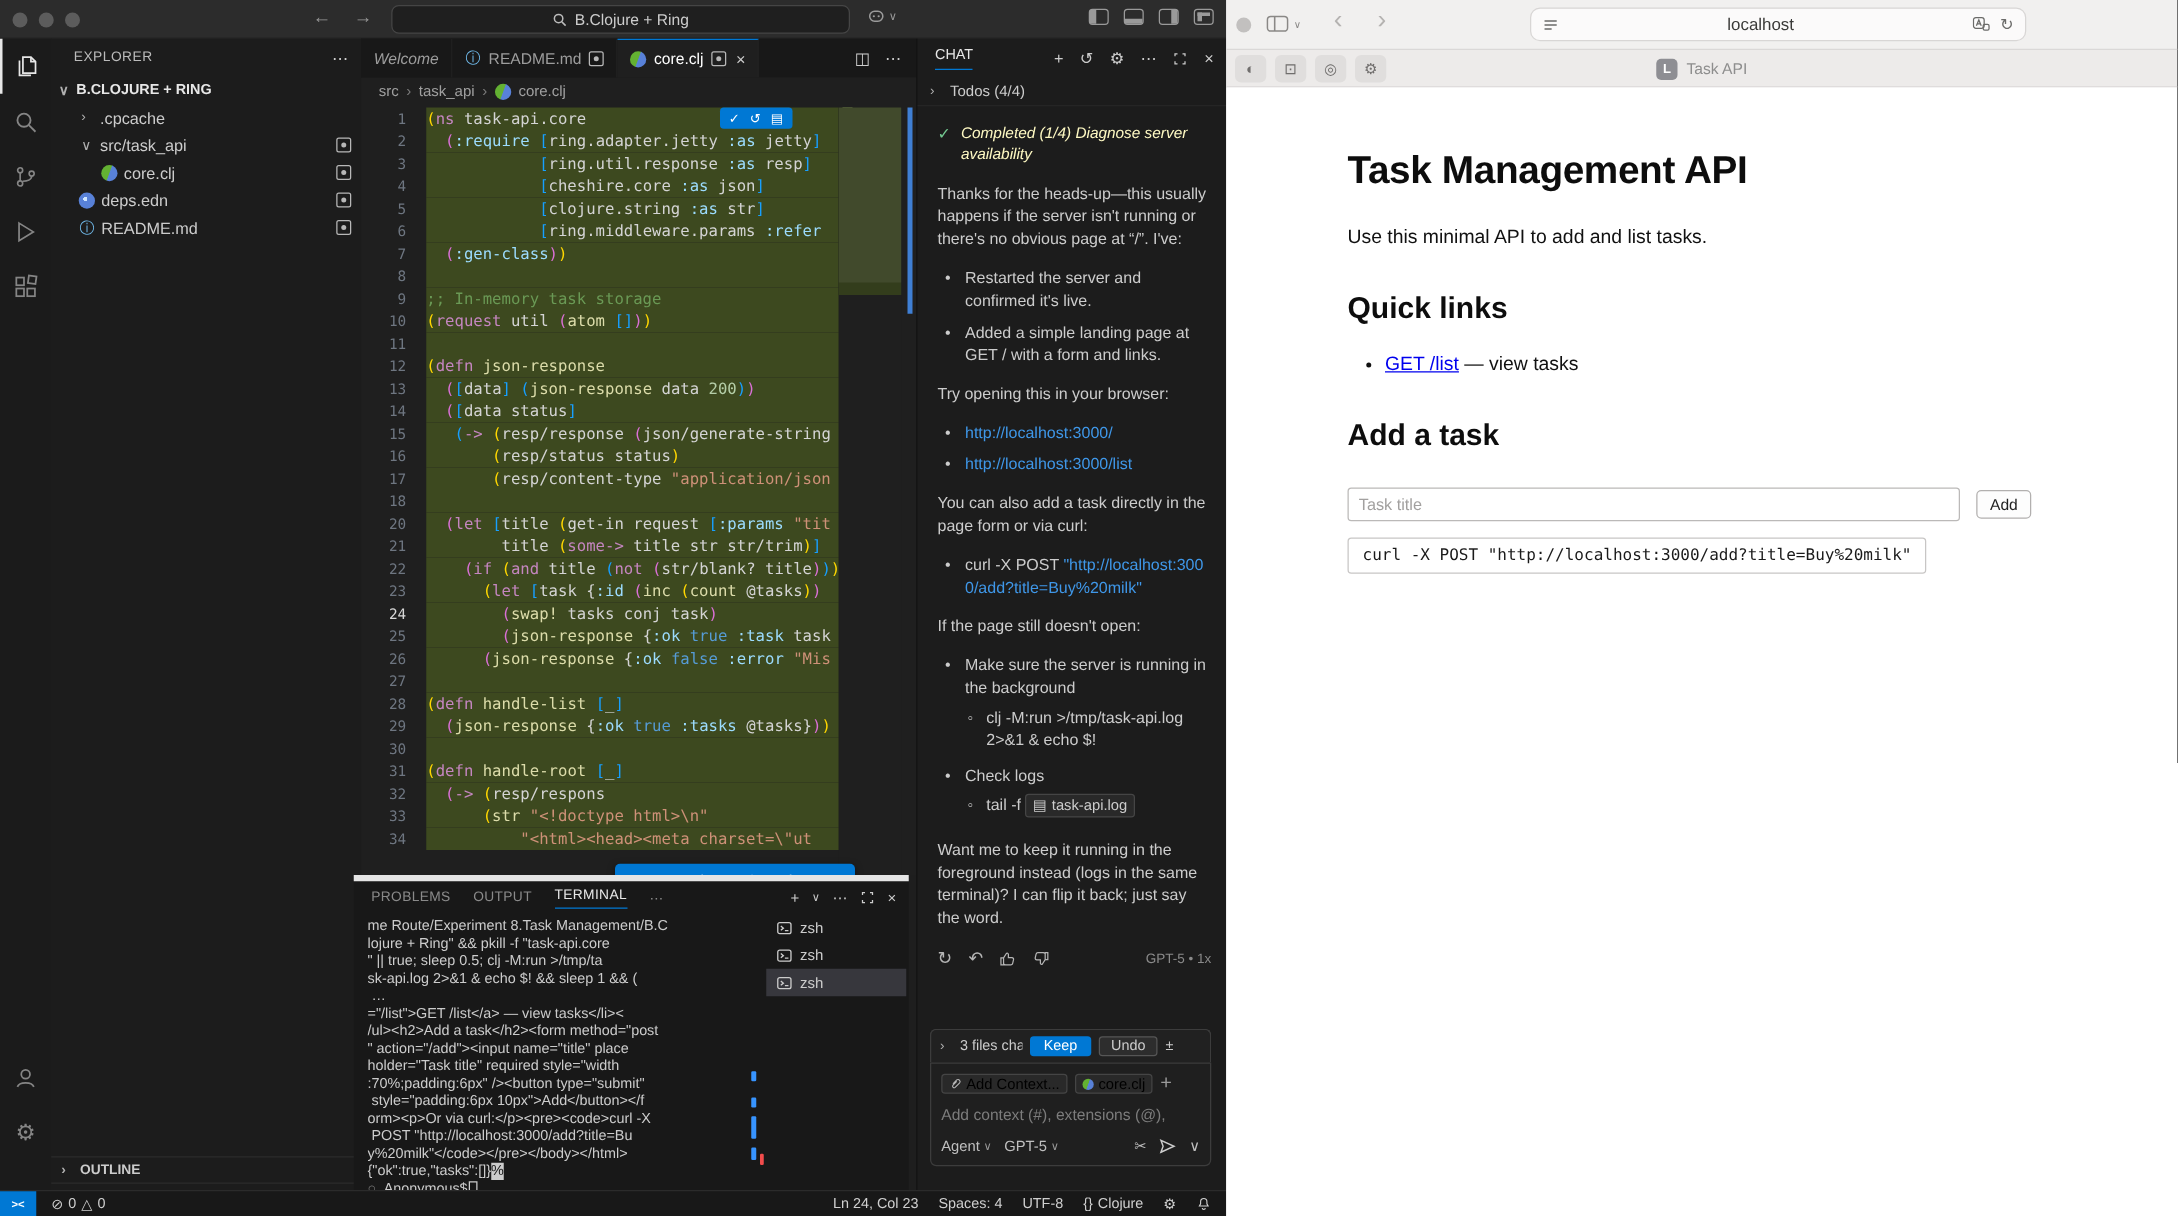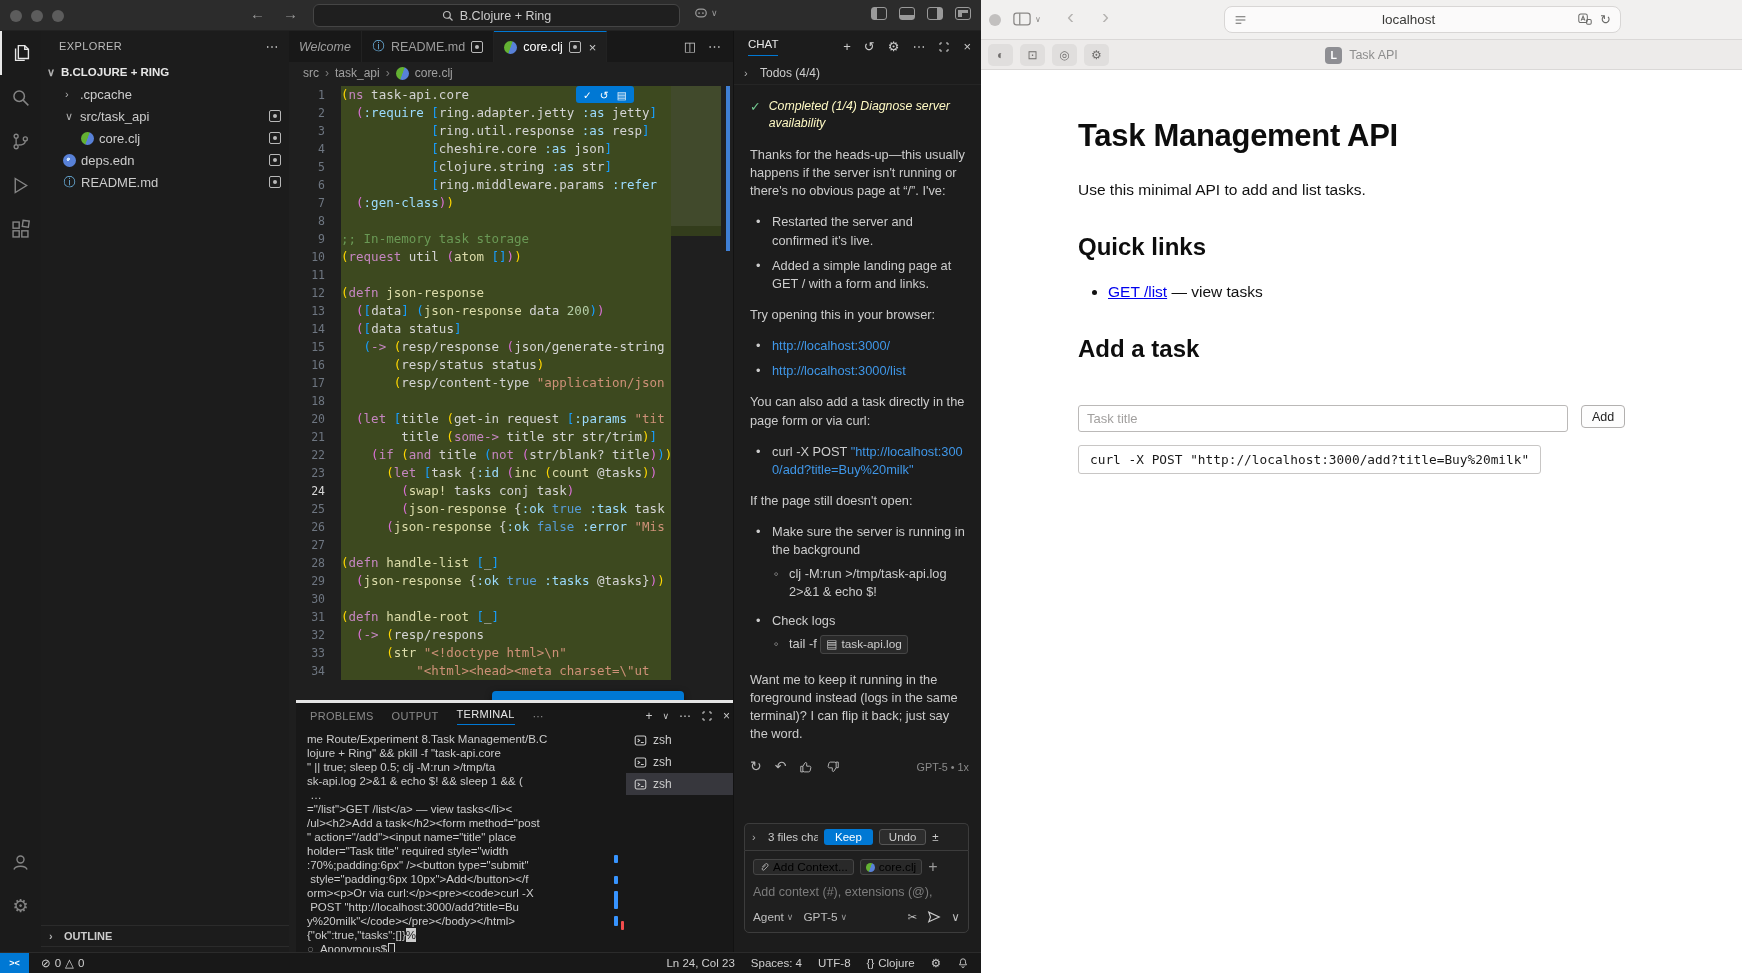--- a/index.html
+++ b/index.html
@@ -64,21 +64,21 @@
   .tok-s{color:#ce9178}.tok-c{color:#6a9955}.tok-n{color:#b5cea8}.tok-k{color:#569cd6}
   .tok-g{color:#ffd700}.tok-v{color:#da70d6}.tok-u{color:#179fff}
   .minimap { position:absolute; left:382px; top:2px; width:50px; bottom:0; background:#1f1f1f; }
   .mm-green { position:absolute; left:0; top:0; width:50px; height:150px; background:#333d1c; }
   .mm-slider { position:absolute; left:0; top:0; width:50px; height:140px; background:rgba(255,255,255,.07); }
   .ruler { position:absolute; left:437px; top:2px; width:4px; height:165px; background:#3f7fd4; }
   .accept-bar { position:absolute; left:287px; top:2px; height:17px; background:#0078d4; border-radius:3px; color:#fff; display:flex; align-items:center; gap:8px; padding:0 7px; font-size:10.5px; }
   .change-widget { position:absolute; left:203px; top:607px; height:27px; background:#0078d4; border-radius:4px; color:#fff; display:flex; align-items:center; gap:9px; padding:0 10px; font-size:12.5px; box-shadow:0 2px 6px rgba(0,0,0,.5); }
   .cw-sep { color:#9cc3e8; }
 
-  .term { position:absolute; left:296px; top:700px; width:444px; height:252px; background:#181818; border-top:3px solid #e5e5e5; }
+  .term { position:absolute; left:283px; top:700px; width:444px; height:252px; background:#181818; border-top:5px solid #e5e5e5; }
   .term-head { height:26px; display:flex; align-items:center; gap:18px; padding:0 10px 0 14px; font-size:11px; color:#8a8a8a; }
   .term-head .ttab { letter-spacing:.3px; }
   .term-head .ttab.active { color:#e7e7e7; border-bottom:1px solid #0078d4; padding-bottom:4px; }
   .term-acts { margin-left:auto; display:flex; gap:10px; align-items:center; color:#cccccc; font-size:12px; }
   #term-lines { position:absolute; left:11px; top:29px; width:306px; font-family:Liberation Sans, sans-serif; font-size:11.5px; color:#cccccc; }
   .t-line { height:14px; line-height:14px; white-space:pre; overflow:hidden; display:flex; }
   .t-deco { color:#7a7a7a; margin-right:6px; }
   .t-inv { background:#cccccc; color:#181818; }
   .t-cursor { display:inline-block; width:7px; height:12px; border:1px solid #cccccc; margin-left:1px; margin-top:1px; }
   .t-mark { position:absolute; width:4px; border-radius:1px; background:#3794ff; }
@@ -141,21 +141,21 @@
   .s-tablabel { position:absolute; left:0; right:0; top:0; height:30px; display:flex; gap:7px; align-items:center; justify-content:center; pointer-events:none; }
   .tab-badge { width:17px; height:17px; border-radius:4px; background:#8e8e93; color:#fff; font-size:10.5px; font-weight:bold; display:flex; align-items:center; justify-content:center; }
   .tab-title { color:#8e8e8e; font-size:12.5px; }
   .s-page { position:absolute; left:0; top:70px; width:761px; bottom:0; background:#fff; padding-left:97px; padding-right:40px; }
   .p-h1 { margin-top:48px; font-size:31px; font-weight:bold; color:#0d0d0d; letter-spacing:-.3px; }
   .p-intro { margin-top:27px; font-size:15.5px; color:#111; }
   .p-h2 { margin-top:34px; font-size:24px; font-weight:bold; color:#0d0d0d; }
   .p-ul { margin-top:22px; padding-left:30px; }
   .p-li { font-size:15.5px; color:#111; list-style:disc; }
   .p-link { color:#0000ee; text-decoration:underline; }
-  .p-form { margin-top:42px; display:flex; gap:13px; }
+  .p-form { margin-top:27px; display:flex; align-items:center; gap:13px; }
   .p-input { width:490px; height:27px; border:1px solid #bbb9b8; border-radius:3px; padding:0 8px; font-size:13px; color:#333; background:#fff; font-family:"Liberation Sans",sans-serif; }
   .p-input::placeholder { color:#a2a09f; }
   .p-btn { height:23px; padding:0 10px; border:1px solid #b2b0af; border-radius:4px; background:#fdfdfd; font-size:12.5px; color:#222; }
   .p-or { margin-top:25px; font-size:15.5px; color:#111; }
   .p-pre { margin-top:13px; display:inline-block; border:1px solid #c8c6c5; border-radius:3px; padding:6px 11px; font-family:"DejaVu Sans Mono",monospace; font-size:12.8px; color:#1a1a1a; background:#fff; }
 
   svg.ic { display:block; }
 </style>
 </head>
 <body>

